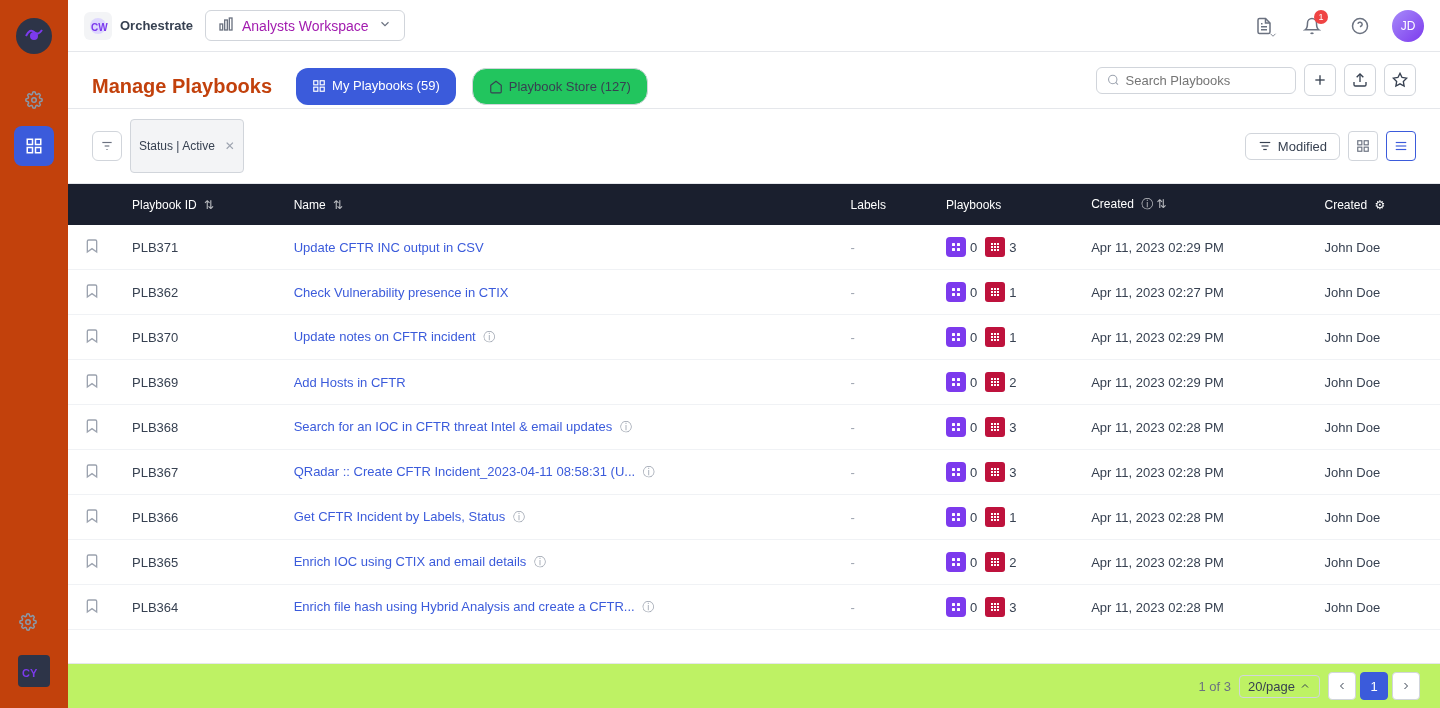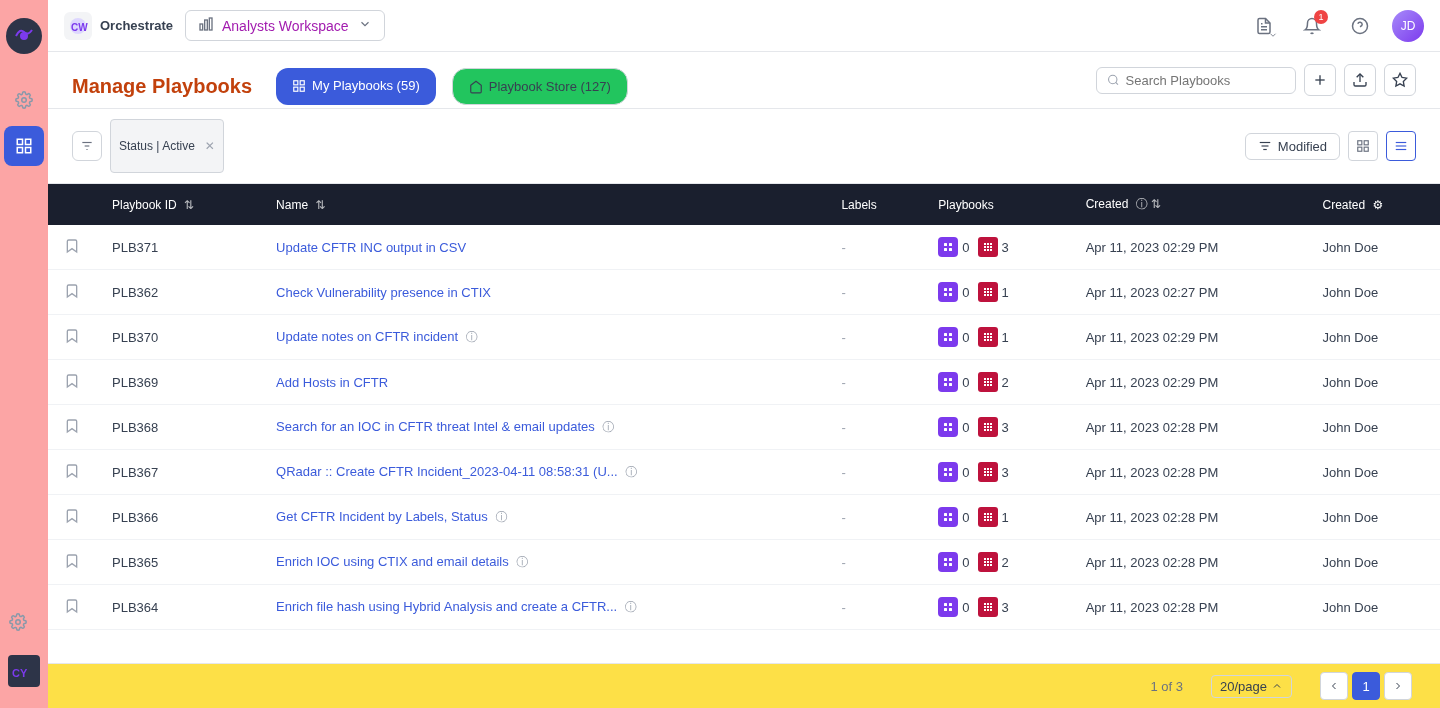--- a/index.html
+++ b/index.html
@@ -1,21 +1,21 @@
 <!DOCTYPE html>
 <html><head>
   <meta charset="utf-8">
   <style>
     * { box-sizing: border-box; margin: 0; padding: 0; }
     body { font-family: -apple-system, BlinkMacSystemFont, 'Segoe UI', Arial, sans-serif; font-size: 13px; background: #f0f2f5; display: flex; height: 708px; overflow: hidden; }
 
     
     .sidebar-left {
-      width: 48px;
-      background: #fca5a5;
+      width: 68px;
+      background: #c2410c;
       display: flex;
       flex-direction: column;
       align-items: center;
       padding: 8px 0;
       flex-shrink: 0;
       height: 708px;
     }
     .sidebar-logo { padding: 10px; margin-bottom: 10px; }
     .sidebar-logo svg { width: 36px; height: 36px; }
     .sidebar-item-icon {
@@ -250,27 +250,27 @@
       font-size: 10px; color: #fff;
     }
     .stat-num { font-size: 13px; color: #374151; }
     .bookmark-icon { color: #9ca3af; cursor: pointer; }
     .info-icon { color: #9ca3af; cursor: pointer; font-size: 12px; margin-left: 4px; }
     .created-date { color: #374151; white-space: nowrap; }
     .created-by { color: #374151; }
 
     
     .table-footer {
-      background: #fde047;
+      background: #bef264;
       border-top: 1px solid #e5e7eb;
-      padding: 8px 28px;
+      padding: 8px 20px;
       display: flex;
       align-items: center;
       justify-content: flex-end;
-      gap: 28px;
+      gap: 8px;
       font-size: 13px;
       color: #374151;
     }
     .pagination-info { color: #6b7280; }
     .per-page-select {
       display: flex; align-items: center; gap: 4px;
       border: 1px solid #d1d5db; border-radius: 4px;
       padding: 3px 8px; cursor: pointer;
     }
     .page-nav {

